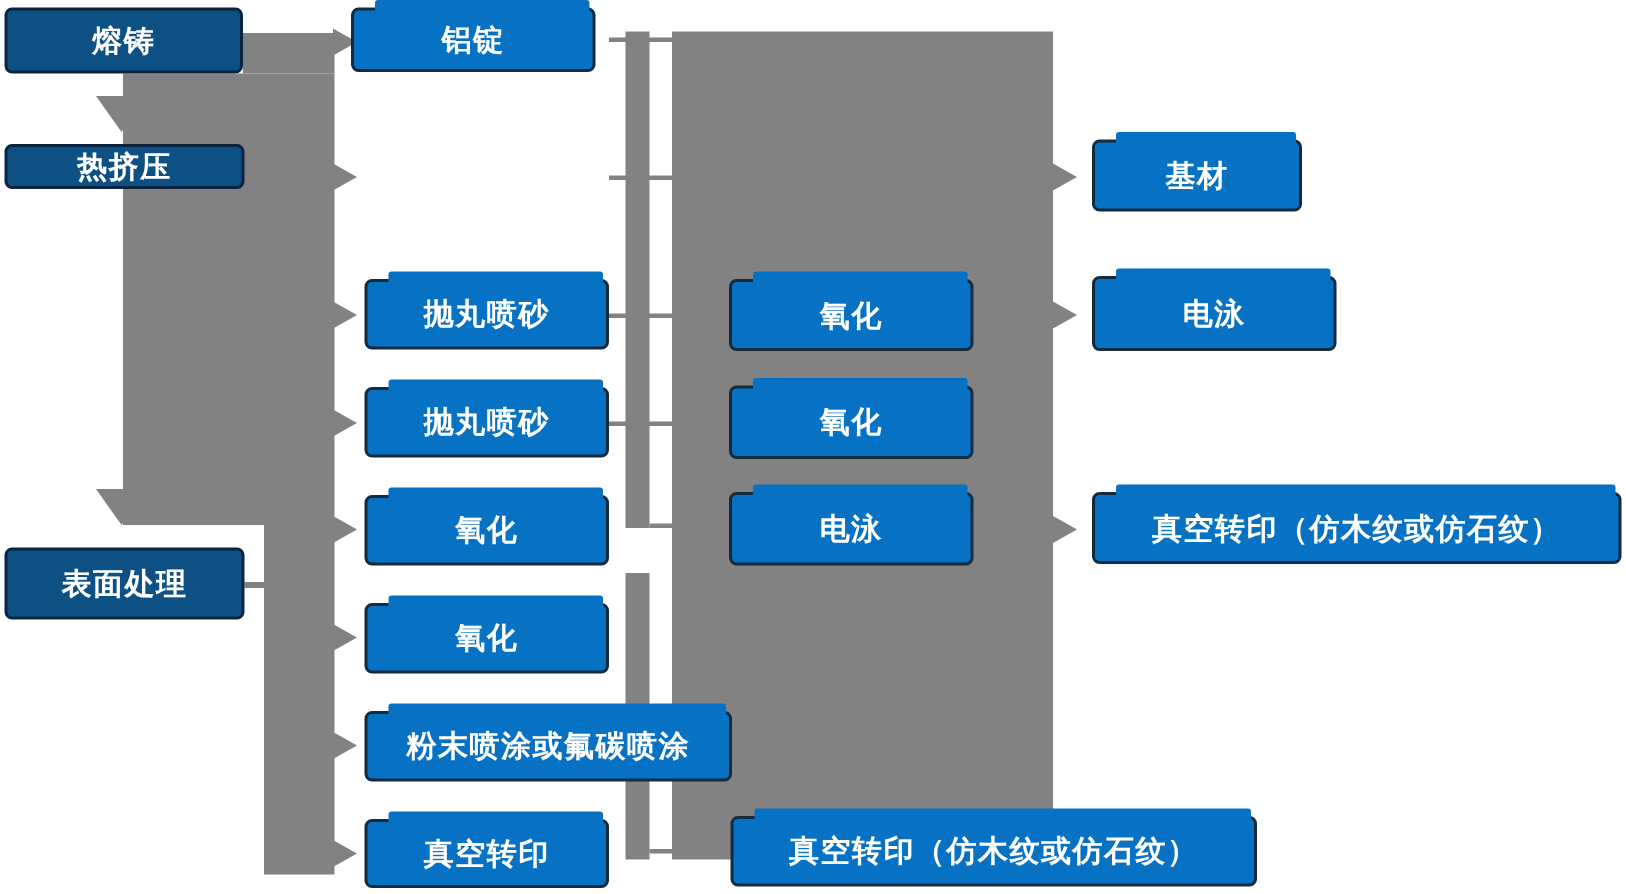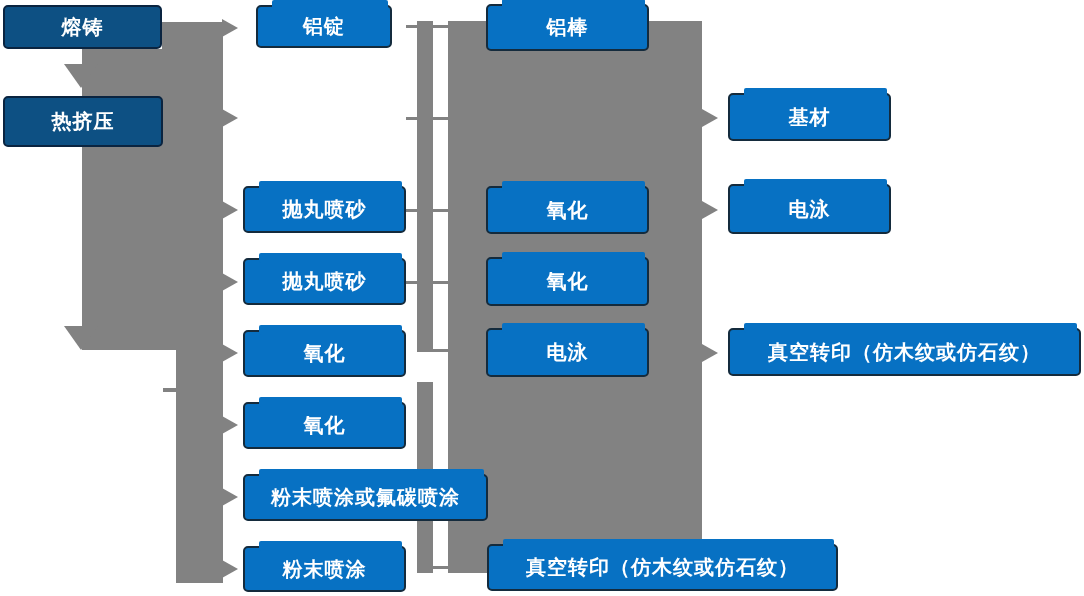--- a/index.html
+++ b/index.html
@@ -74,33 +74,33 @@
   <div class="tick" style="left:433px;top:349px;width:15px"></div>
   <div class="tick" style="left:433px;top:566px;width:15px"></div>
 
   <div class="g" style="left:448px;top:21px;width:254px;height:552px"></div>
 
   <div class="ar" style="left:702px;top:109px"></div>
   <div class="ar" style="left:702px;top:201px"></div>
   <div class="ar" style="left:702px;top:344px"></div>
 
   <div class="node navy" style="left:3px;top:5px;width:159px;height:44px">熔铸</div>
-  <div class="node navy" style="left:3px;top:96px;width:160px;height:51px">热挤压</div>
+  <div class="node navy" style="left:3px;top:96px;width:160px;height:30px">热挤压</div>
+  <div class="node navy" style="left:3px;top:365px;width:160px;height:48px">表面处理</div>
 
-  <div class="node" style="left:256px;top:5px;width:136px;height:43px">铝锭</div>
+  <div class="node" style="left:234px;top:5px;width:163px;height:43px">铝锭</div>
   <div class="node" style="left:243px;top:186px;width:163px;height:47px">抛丸喷砂</div>
   <div class="node" style="left:243px;top:258px;width:163px;height:47px">抛丸喷砂</div>
   <div class="node" style="left:243px;top:330px;width:163px;height:47px">氧化</div>
   <div class="node" style="left:243px;top:402px;width:163px;height:47px">氧化</div>
   <div class="node" style="left:243px;top:474px;width:245px;height:47px">粉末喷涂或氟碳喷涂</div>
-  <div class="node" style="left:243px;top:546px;width:163px;height:46px">粉末喷涂</div>
+  <div class="node" style="left:243px;top:546px;width:163px;height:46px">真空转印</div>
 
-  <div class="node" style="left:486px;top:4px;width:163px;height:47px">铝棒</div>
   <div class="node" style="left:486px;top:186px;width:163px;height:48px">氧化</div>
   <div class="node" style="left:486px;top:257px;width:163px;height:49px">氧化</div>
   <div class="node" style="left:486px;top:328px;width:163px;height:49px">电泳</div>
   <div class="node" style="left:487px;top:544px;width:351px;height:47px">真空转印（仿木纹或仿石纹）</div>
 
-  <div class="node" style="left:728px;top:93px;width:163px;height:48px">基材</div>
+  <div class="node" style="left:728px;top:93px;width:140px;height:48px">基材</div>
   <div class="node" style="left:728px;top:184px;width:163px;height:50px">电泳</div>
   <div class="node" style="left:728px;top:328px;width:353px;height:48px">真空转印（仿木纹或仿石纹）</div>
 
 </div>
 
 </body></html>

